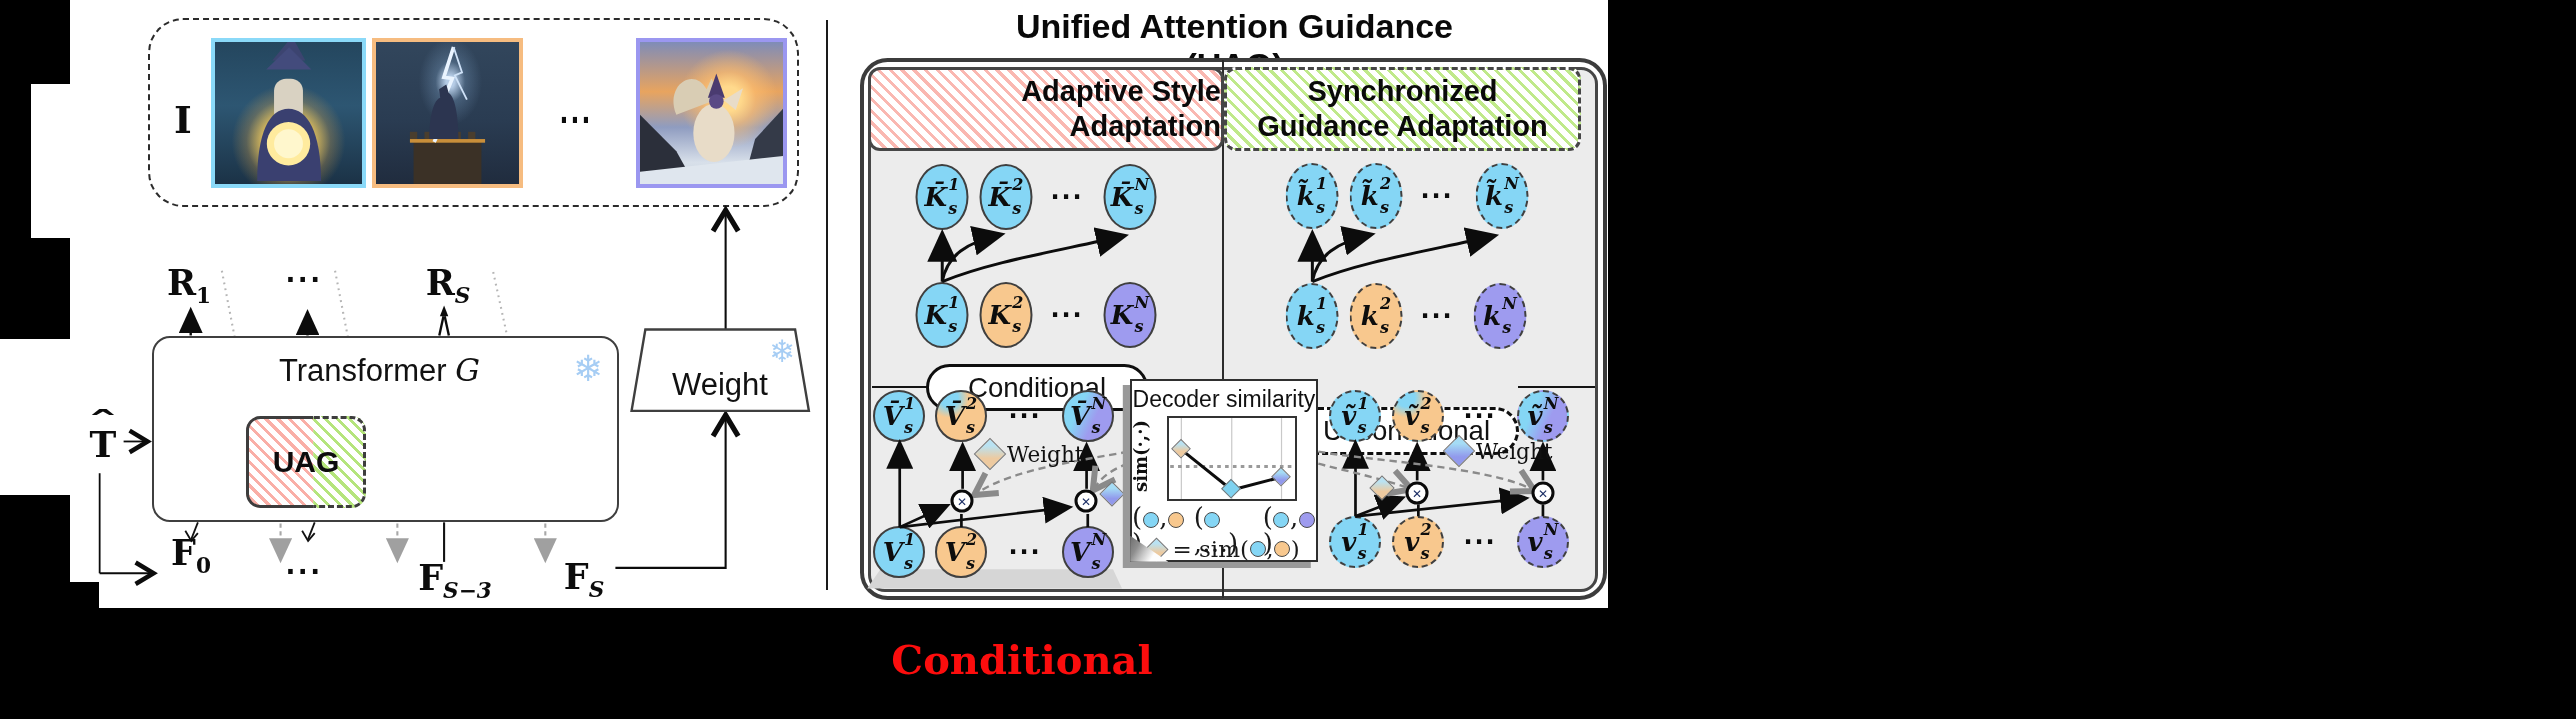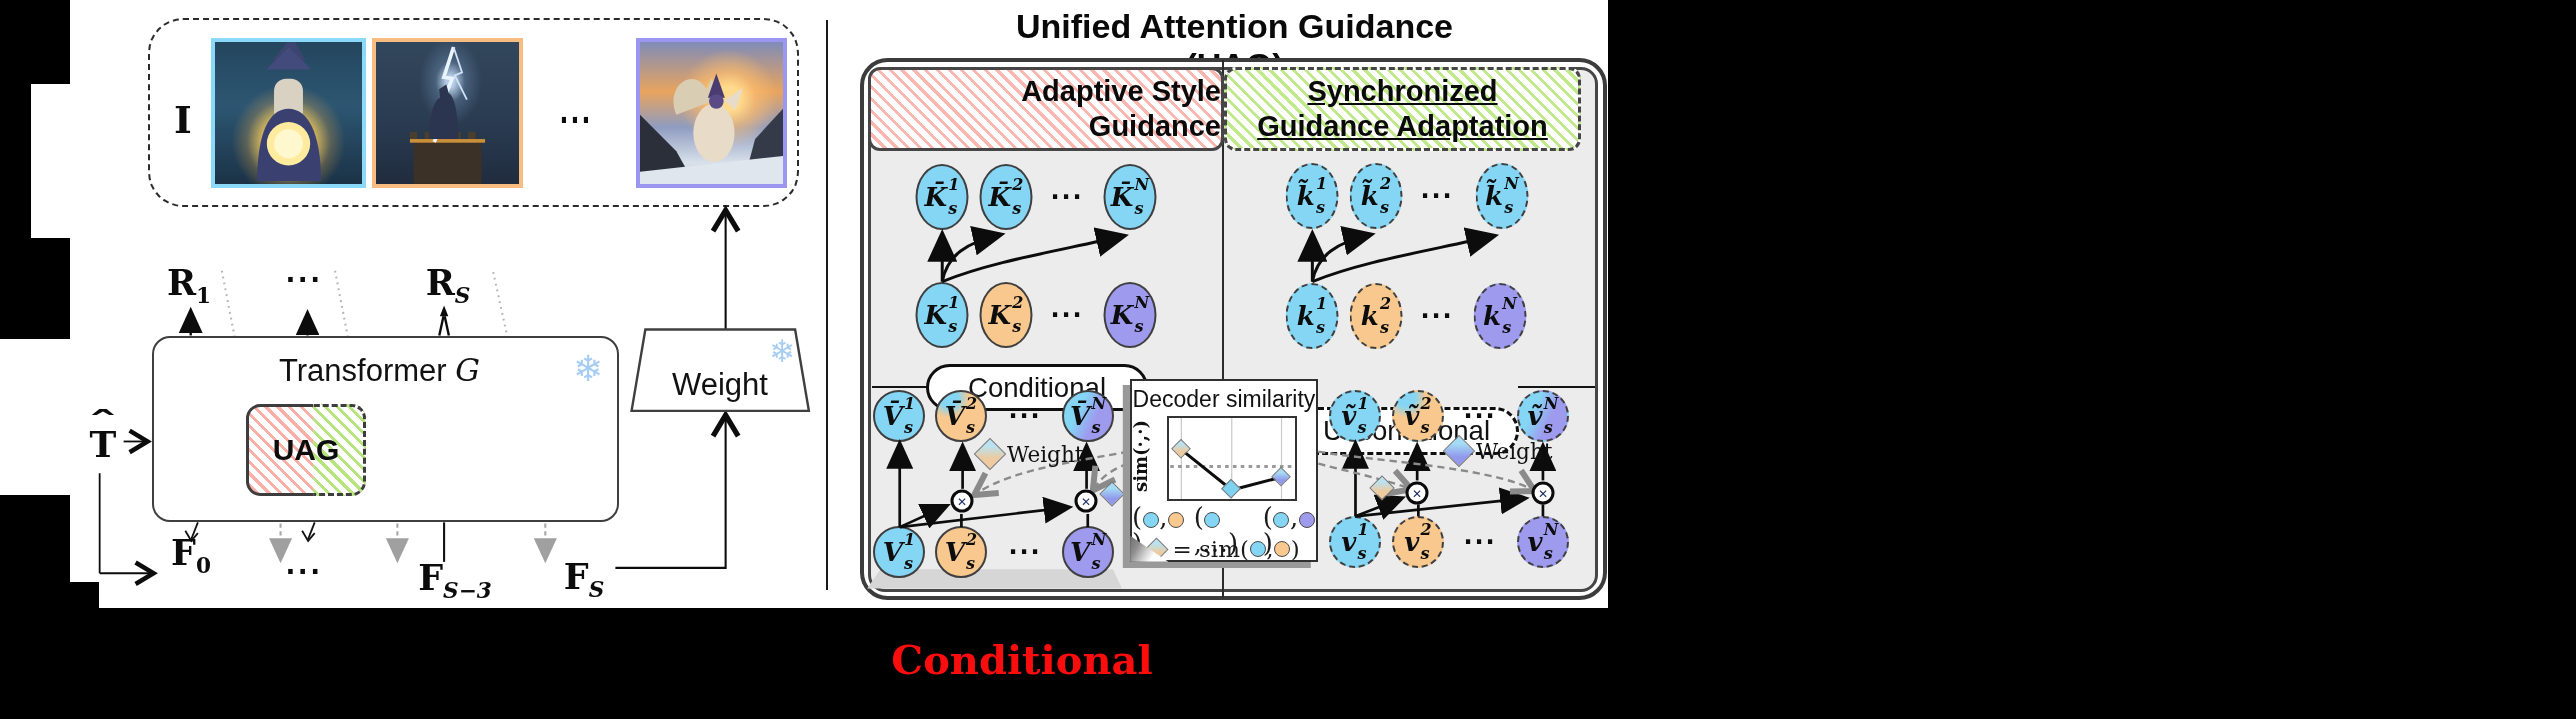--- a/index.html
+++ b/index.html
@@ -27,21 +27,21 @@
                  linear-gradient(180deg,#32465c 0%,#2a3c52 55%,#202c3e 100%);}
   .w3{left:636px;width:151px;border-color:#9b97f0;
       background:radial-gradient(circle at 62% 40%,#ffd98c 0 10%,rgba(255,190,110,.65) 22%,rgba(0,0,0,0) 40%),
                  linear-gradient(180deg,#7f8cb8 0%,#e8a45f 35%,#8f9cc0 60%,#d8e0ea 85%,#c2ccd8 100%);}
   .tfbox{position:absolute;left:152px;top:336px;width:467px;height:186px;background:#fff;
          border:2.4px solid #3f3f3f;border-radius:18px;box-sizing:border-box;}
   .tflabel{position:absolute;left:170px;top:352px;width:419px;text-align:center;
            font:400 31px "Liberation Sans",sans-serif;color:#111;}
   .tflabel i{font-family:"DejaVu Serif",serif;font-style:italic;}
   .flake{position:absolute;transform:translate(-50%,-50%);color:#a6cdf4;font-family:"DejaVu Sans",sans-serif;}
-  .uag{position:absolute;left:246px;top:404px;width:120px;height:92px;}
+  .uag{position:absolute;left:246px;top:416px;width:120px;height:92px;}
   .uag>.hpink{position:absolute;inset:0;border-radius:14.4px;background:
       repeating-linear-gradient(45deg,rgba(249,166,157,.9) 0 3px,rgba(255,255,255,0) 3px 8.4px),#fff;
       clip-path:inset(0 44% 0 0 round 14.4px 0 0 14.4px);}
   .uag>.hgreen{position:absolute;inset:0;border-radius:14.4px;background:
       repeating-linear-gradient(45deg,rgba(173,226,110,.9) 0 3px,rgba(255,255,255,0) 3px 8.4px),#fff;
       clip-path:inset(0 0 0 56% round 0 14.4px 14.4px 0);}
   .uag>.bsolid{position:absolute;inset:0;border:3px solid #3d3d3d;border-radius:14.4px;
       clip-path:inset(-3.6px 44% -3.6px -3.6px);}
   .uag>.bdash{position:absolute;inset:0;border:3px dashed #3d3d3d;border-radius:14.4px;
       clip-path:inset(-3.6px -3.6px -3.6px 56%);}
@@ -61,21 +61,21 @@
             border:4.2px solid #3c3c3c;border-radius:27.6px;box-sizing:border-box;}
   .rp-inner{position:absolute;left:868px;top:67px;width:730px;height:525px;background:#ececec;
             border:3px solid #464646;border-radius:17px;box-sizing:border-box;}
   .rp-div{position:absolute;left:1222px;top:60px;width:2.4px;height:538px;background:#2c2c2c;}
   .hdr{position:absolute;top:67px;height:84px;box-sizing:border-box;display:flex;flex-direction:column;
        align-items:center;justify-content:center;text-align:center;
        font:700 29px/35px "Liberation Sans",sans-serif;color:#0a0a0a;border:3px solid #464646;border-radius:12px;}
   .hdr-pink{left:868px;width:356px;background:
       repeating-linear-gradient(45deg,rgba(249,171,163,.85) 0 3px,rgba(255,255,255,0) 3px 8.4px),#fff; align-items: flex-end;}
   .hdr-green{left:1224px;width:357px;border-style:dashed;background:
-      repeating-linear-gradient(45deg,rgba(185,231,126,.9) 0 3px,rgba(255,255,255,0) 3px 8.4px),#fff; text-decoration: underline;}
+      repeating-linear-gradient(45deg,rgba(185,231,126,.9) 0 3px,rgba(255,255,255,0) 3px 8.4px),#fff;}
   .pline{position:absolute;height:2.4px;background:#141414;}
   .pill{position:absolute;background:#fff;border:3px solid #0f0f0f;border-radius:26px;box-sizing:border-box;
         display:flex;align-items:center;justify-content:center;font:400 27.6px "Liberation Sans",sans-serif;color:#111;}
   .pill.dash{border-style:dashed;}
   
   .node{position:absolute;transform:translate(-50%,-50%);display:flex;align-items:center;justify-content:center;
         border:2.7px solid #3f3f3f;border-radius:50%;box-sizing:border-box;}
   .node.ell{width:53px;height:66px;}
   .node.cir{width:52px;height:52px;}
   .node.dash{border-style:dashed;}
@@ -263,21 +263,21 @@
 
   <div class="ldiv"></div>
 
   <div class="rp-title">Unified Attention Guidance (UAG)</div>
   <div class="rp-outer"></div>
   <div class="rp-inner"></div>
   <div class="rp-div"></div>
 
   <div class="hdr hdr-pink">
     <div>Adaptive Style</div>
-    <div>Guidance</div>
+    <div>Adaptation</div>
   </div>
   <div class="hdr hdr-green">
     <div>Synchronized</div>
     <div>Guidance Adaptation</div>
   </div>
 
   <div class="pline" style="left:872px;top:386px;width:55px;"></div>
   <div class="pline" style="left:1146px;top:386px;width:77px;"></div>
   <div class="pline" style="left:1225px;top:386px;width:71px;"></div>
   <div class="pline" style="left:1518px;top:386px;width:77px;"></div>

